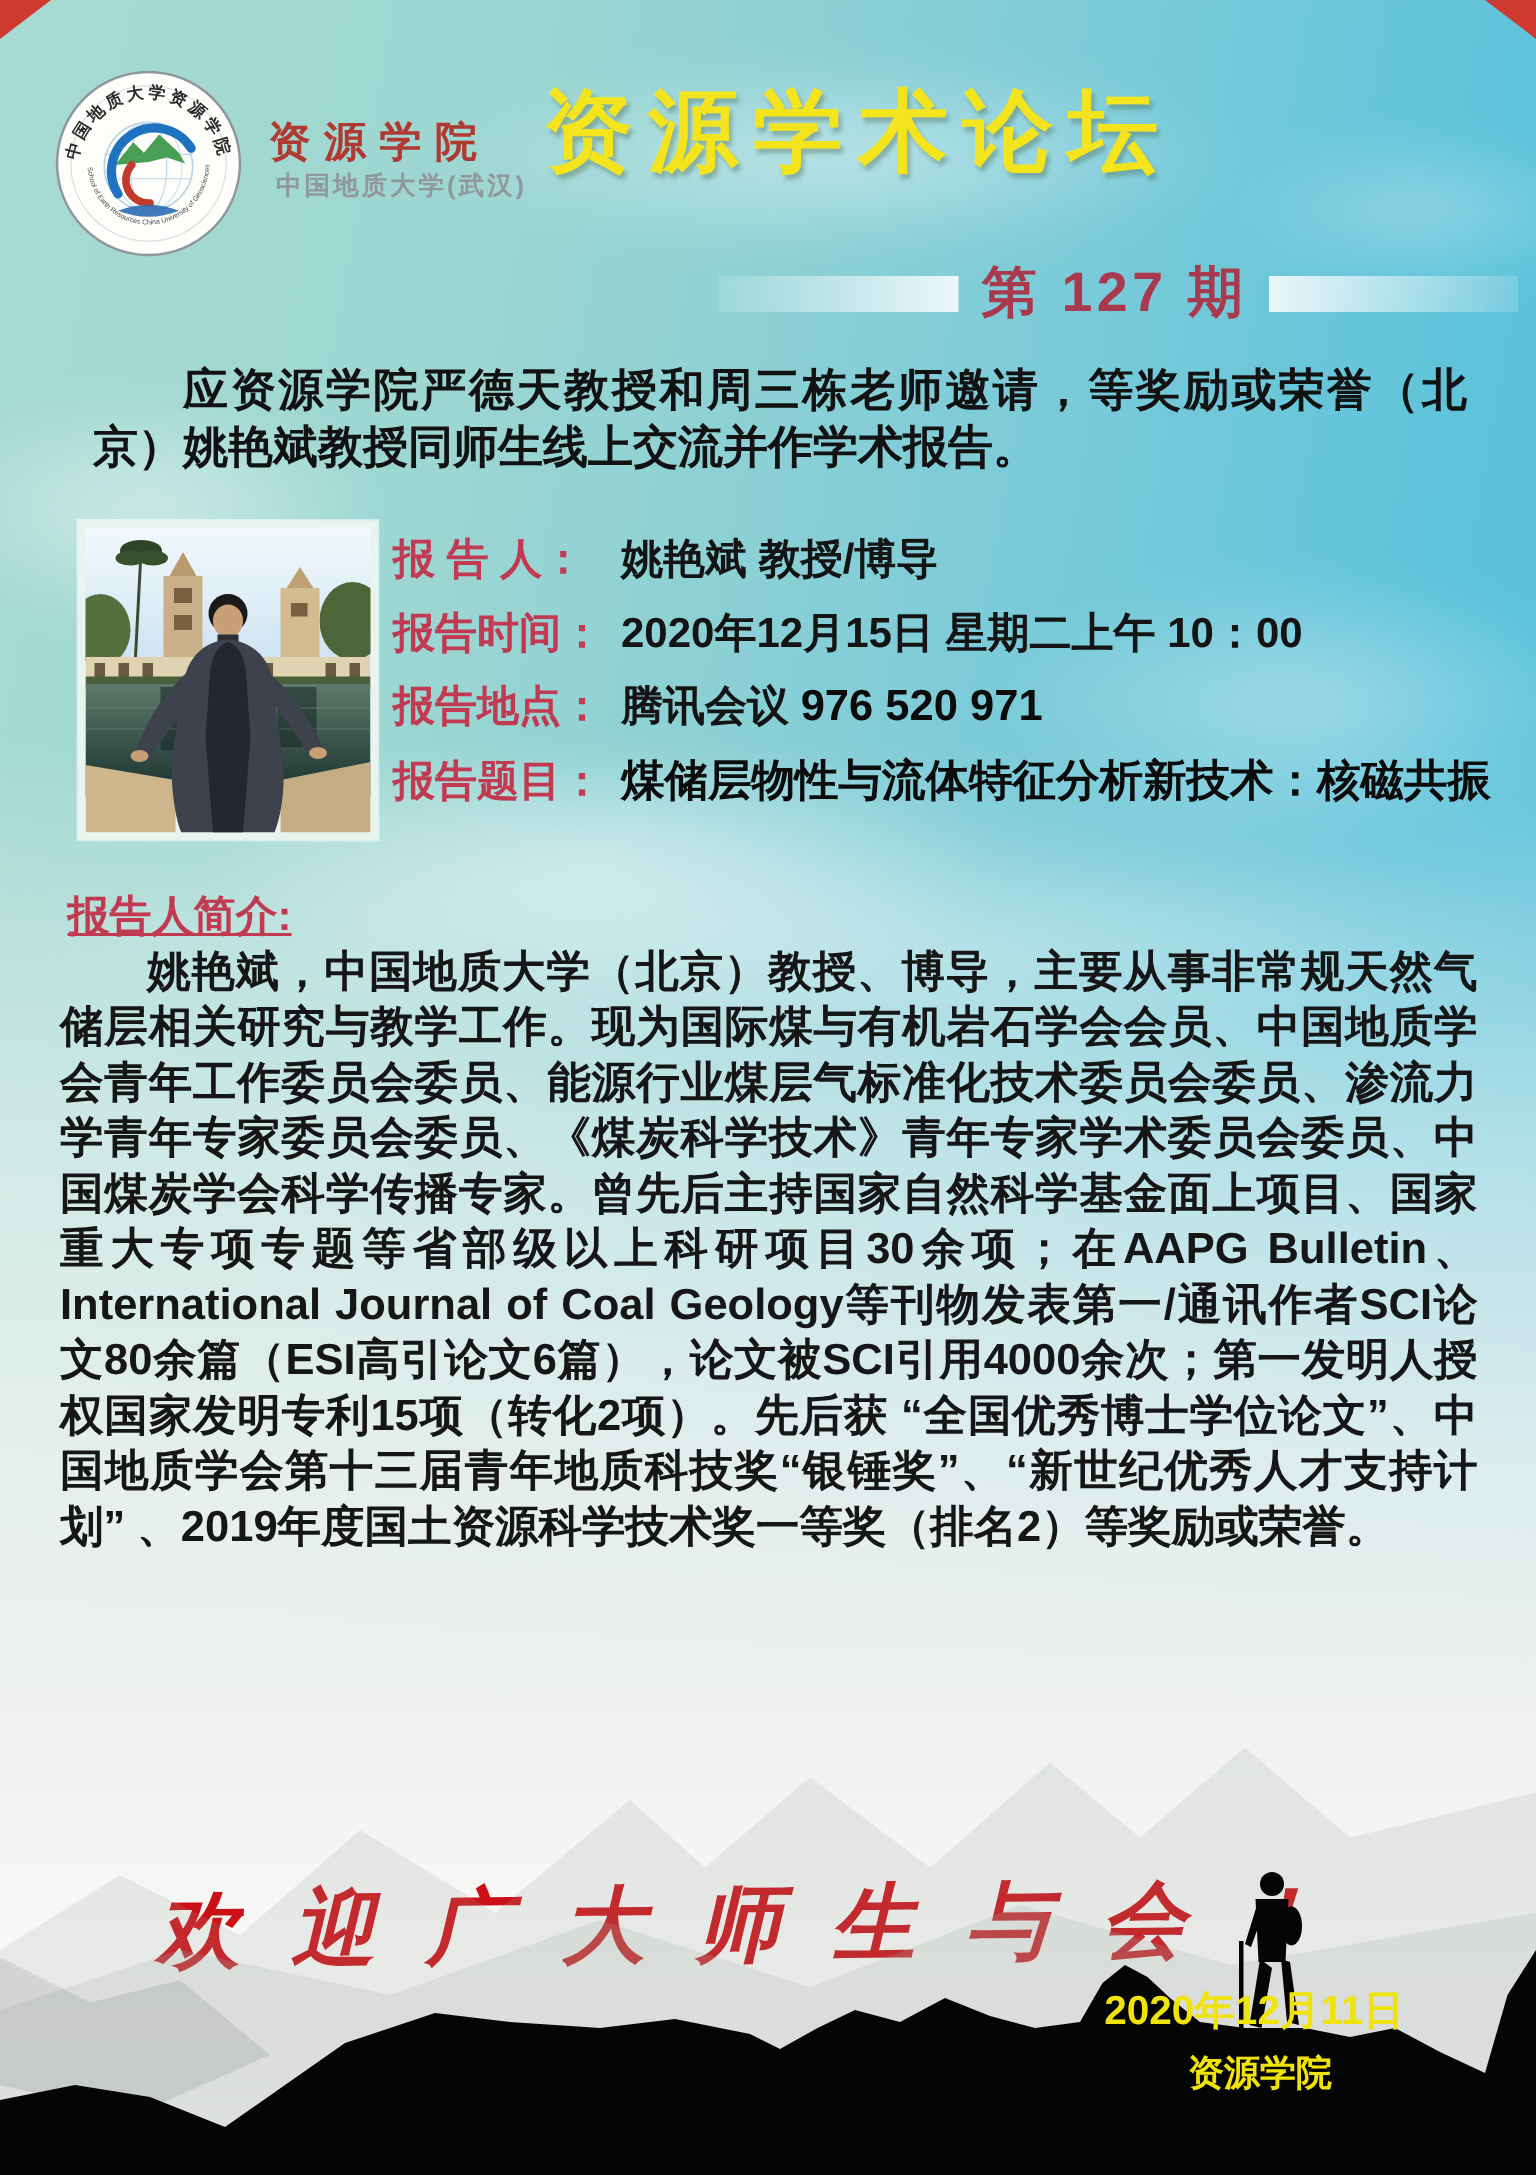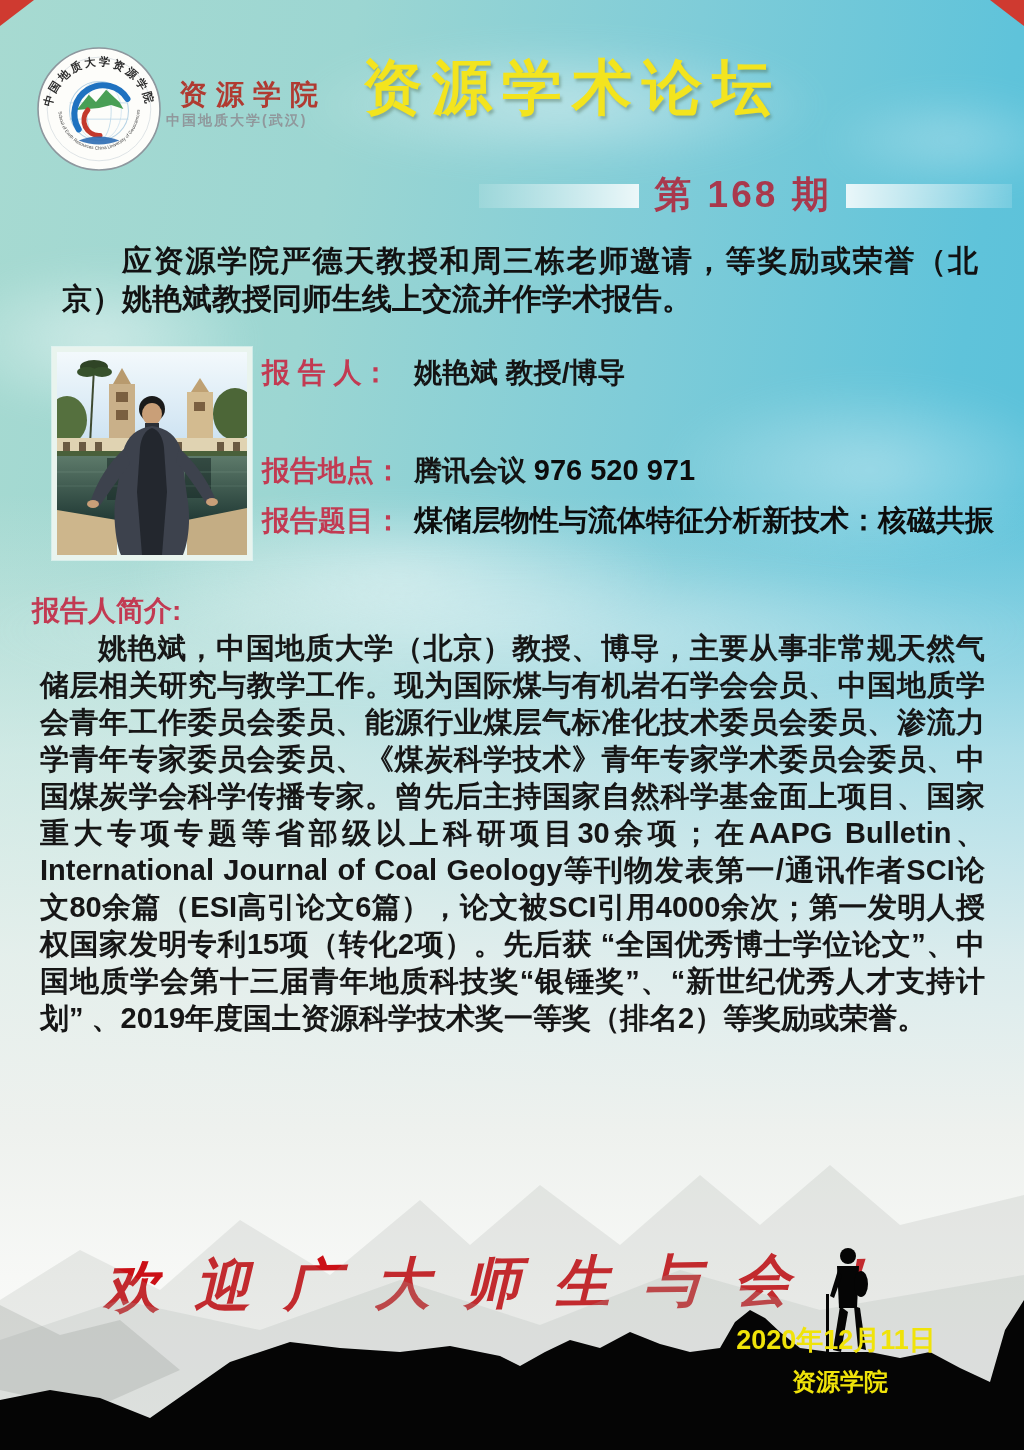--- a/index.html
+++ b/index.html
@@ -20,21 +20,21 @@
   .cloud{position:absolute;border-radius:50%;filter:blur(16px);background:radial-gradient(ellipse at center,rgba(255,255,255,.95) 0%,rgba(255,255,255,0) 70%);}
   
   .corner{position:absolute;top:0;width:0;height:0;}
   .corner.left{left:0;border-top:26px solid #cf3a30;border-right:34px solid transparent;}
   .corner.right{right:0;border-top:26px solid #cf3a30;border-left:34px solid transparent;}
 
   
   .logo{position:absolute;left:36px;top:46px;width:126px;height:126px;}
   .school-name{position:absolute;left:179px;top:76px;font-family:"Liberation Serif",serif;
     font-size:28px;font-weight:bold;color:#b03a31;letter-spacing:9px;}
-  .univ-name{position:absolute;left:166px;top:112px;font-size:14px;color:#90989c;letter-spacing:2px;font-weight:bold;}
+  .univ-name{position:absolute;left:184px;top:112px;font-size:17px;color:#90989c;letter-spacing:2px;font-weight:bold;}
   .main-title{position:absolute;left:362px;top:48px;width:650px;
     font-size:60px;font-weight:bold;color:#f3e41e;letter-spacing:10px;white-space:nowrap;
     text-shadow:2px 3px 3px rgba(70,100,70,.38);}
   .issue-bar{position:absolute;height:24px;top:184px;}
   .issue-bar.l{left:479px;width:160px;background:linear-gradient(to right,rgba(255,255,255,.12),rgba(255,255,255,.85));}
   .issue-bar.r{left:846px;width:166px;background:linear-gradient(to right,rgba(255,255,255,.85),rgba(255,255,255,.15));}
   .issue-text{position:absolute;left:640px;top:170px;width:206px;text-align:center;
     font-size:37px;font-weight:bold;color:#a9394d;letter-spacing:3px;}
 
   
@@ -46,21 +46,21 @@
   .photo svg{display:block;width:100%;height:100%;}
 
   
   .info-row{position:absolute;left:262px;width:750px;height:40px;white-space:nowrap;font-size:28px;}
   .info-row .lbl{color:#c23a52;font-weight:bold;display:inline-block;width:152px;}
   .info-row .val{color:#141414;font-weight:bold;}
   .info-row .valb{color:#0c0c0c;font-weight:bold;font-size:29px;}
   .row0{top:354px;} .row1{top:403px;} .row2{top:452px;} .row3{top:501px;}
 
   
-  .bio-heading{position:absolute;left:32px;top:592px;font-size:28px;font-weight:bold;color:#c23a52;}
+  .bio-heading{position:absolute;left:45px;top:592px;font-size:28px;font-weight:bold;color:#c23a52;text-decoration:underline;}
   .bio{position:absolute;left:40px;top:630px;width:945px;color:#161616;}
   .bio p{margin:0 0 10px 0;font-size:29px;line-height:37px;font-weight:600;text-align:justify;text-indent:2em;}
 
   .welcome{position:absolute;left:104px;top:1246px;font-family:"Liberation Serif",serif;
     font-size:56px;font-weight:bold;font-style:italic;color:#cb1016;letter-spacing:10px;white-space:nowrap;
     transform:rotate(-.6deg);}
 
   .mountains{position:absolute;left:0;top:1110px;width:1024px;height:340px;}
   .footer-org{position:absolute;left:760px;top:1366px;width:160px;text-align:center;
     font-size:24px;font-weight:bold;color:#f0e309;}
@@ -113,21 +113,21 @@
       <text font-size="4.6" fill="#4a4a4a">
         <textPath href="#ringBot" startOffset="2%">School of Earth Resources   China University of Geosciences</textPath>
       </text>
     </svg>
   </div>
   <div class="school-name">资源学院</div>
   <div class="univ-name">中国地质大学(武汉)</div>
   <div class="main-title">资源学术论坛</div>
   <div class="issue-bar l"></div>
   <div class="issue-bar r"></div>
-  <div class="issue-text">第 168 期</div>
+  <div class="issue-text">第 127 期</div>
 
   <div class="intro">应资源学院严德天教授和周三栋老师邀请，等奖励或荣誉（北京）姚艳斌教授同师生线上交流并作学术报告。</div>
 
   <div class="photo">
     <svg viewBox="0 0 190 203" preserveAspectRatio="none">
       <defs>
         <linearGradient id="skyg" x1="0" y1="0" x2="0" y2="1">
           <stop offset="0" stop-color="#f3f9fc"></stop>
             <stop offset="1" stop-color="#c7dff0"></stop>
         </linearGradient>
@@ -183,20 +183,23 @@
       <path d="M68,96 C52,110 40,130 34,148 L42,155 C52,140 63,124 73,112 Z" fill="#3d424d"></path>
       <path d="M122,96 C138,110 150,128 158,146 L150,153 C141,138 130,122 119,110 Z" fill="#3d424d"></path>
       <ellipse cx="36" cy="152" rx="6" ry="4" fill="#c99f78"></ellipse>
       <ellipse cx="155" cy="150" rx="6" ry="4" fill="#c99f78"></ellipse>
     </svg>
   </div>
 
   <div class="info-row row0">
     <span class="lbl">报 告 人：</span><span class="val">姚艳斌 教授/博导</span><span class="valb"></span>
   </div>
+  <div class="info-row row1">
+    <span class="lbl">报告时间：</span><span class="val">2020年12月15日 星期二上午 10：00</span><span class="valb"></span>
+  </div>
   <div class="info-row row2">
     <span class="lbl">报告地点：</span><span class="val">腾讯会议 </span><span class="valb">976 520 971</span>
   </div>
   <div class="info-row row3">
     <span class="lbl">报告题目：</span><span class="val"></span><span class="valb">煤储层物性与流体特征分析新技术：核磁共振</span>
   </div>
 
   <div class="bio-heading">报告人简介:</div>
   <div class="bio">
     <p>姚艳斌，中国地质大学（北京）教授、博导，主要从事非常规天然气储层相关研究与教学工作。现为国际煤与有机岩石学会会员、中国地质学会青年工作委员会委员、能源行业煤层气标准化技术委员会委员、渗流力学青年专家委员会委员、《煤炭科学技术》青年专家学术委员会委员、中国煤炭学会科学传播专家。曾先后主持国家自然科学基金面上项目、国家重大专项专题等省部级以上科研项目30余项；在AAPG Bulletin、International Journal of Coal Geology等刊物发表第一/通讯作者SCI论文80余篇（ESI高引论文6篇），论文被SCI引用4000余次；第一发明人授权国家发明专利15项（转化2项）。先后获 “全国优秀博士学位论文”、中国地质学会第十三届青年地质科技奖“银锤奖”、“新世纪优秀人才支持计划” 、2019年度国土资源科学技术奖一等奖（排名2）等奖励或荣誉。</p>

